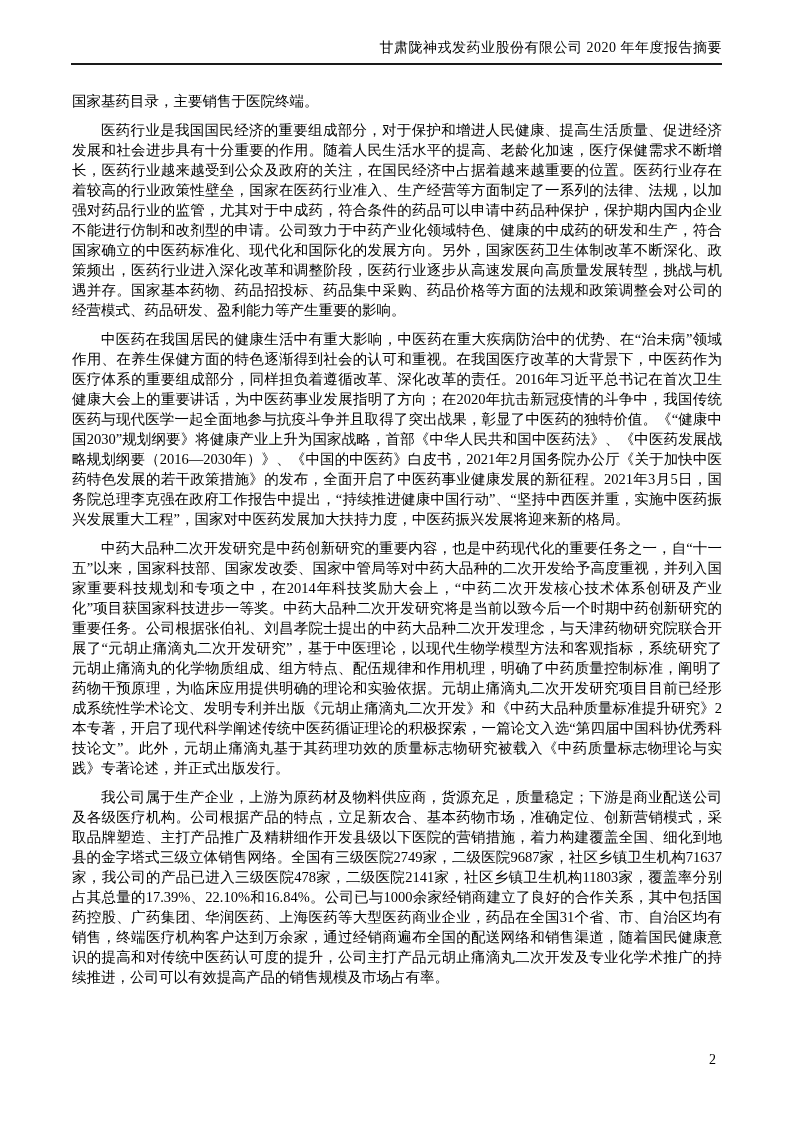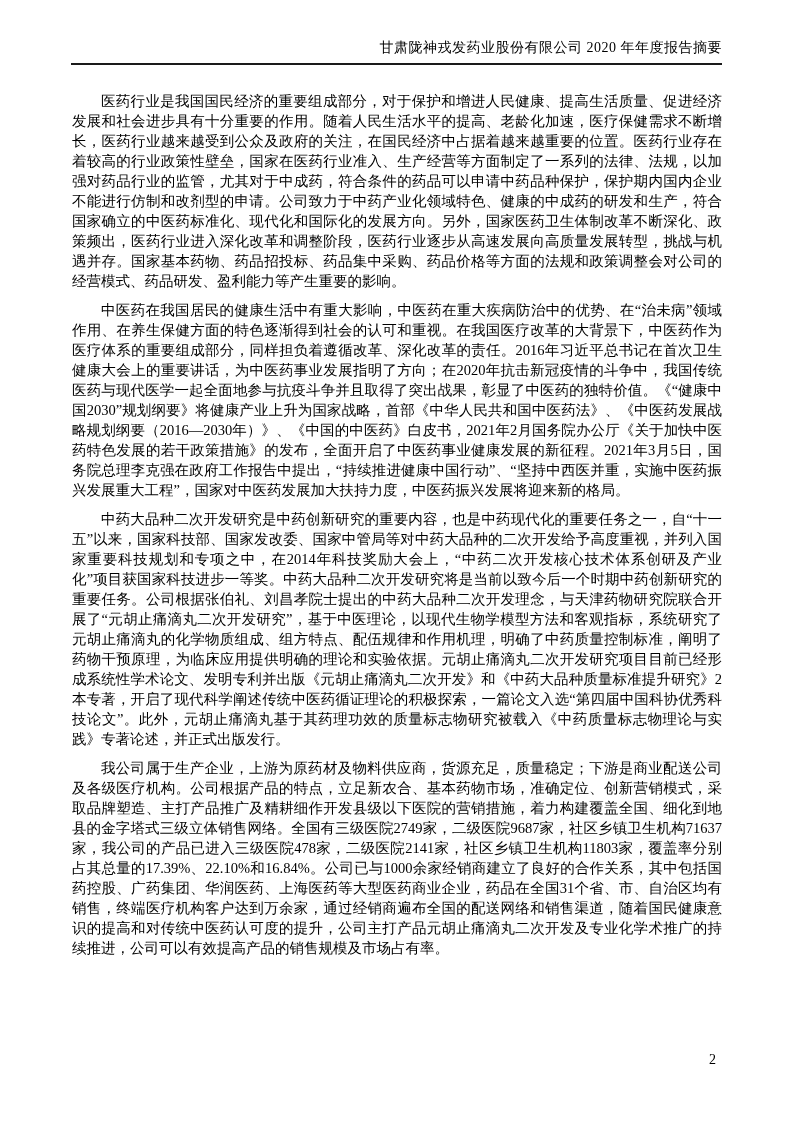--- a/index.html
+++ b/index.html
@@ -58,20 +58,21 @@
 </head>
 <body>
 
 <div class="page">
 
   <div class="header">
     <span>甘肃陇神戎发药业股份有限公司 2020 年年度报告摘要</span>
   </div>
 
   <div class="doc-body">
+    <p class="para">国家基药目录，主要销售于医院终端。</p>
     <p class="para indent">医药行业是我国国民经济的重要组成部分，对于保护和增进人民健康、提高生活质量、促进经济发展和社会进步具有十分重要的作用。随着人民生活水平的提高、老龄化加速，医疗保健需求不断增长，医药行业越来越受到公众及政府的关注，在国民经济中占据着越来越重要的位置。医药行业存在着较高的行业政策性壁垒，国家在医药行业准入、生产经营等方面制定了一系列的法律、法规，以加强对药品行业的监管，尤其对于中成药，符合条件的药品可以申请中药品种保护，保护期内国内企业不能进行仿制和改剂型的申请。公司致力于中药产业化领域特色、健康的中成药的研发和生产，符合国家确立的中医药标准化、现代化和国际化的发展方向。另外，国家医药卫生体制改革不断深化、政策频出，医药行业进入深化改革和调整阶段，医药行业逐步从高速发展向高质量发展转型，挑战与机遇并存。国家基本药物、药品招投标、药品集中采购、药品价格等方面的法规和政策调整会对公司的经营模式、药品研发、盈利能力等产生重要的影响。</p>
     <p class="para indent">中医药在我国居民的健康生活中有重大影响，中医药在重大疾病防治中的优势、在“治未病”领域作用、在养生保健方面的特色逐渐得到社会的认可和重视。在我国医疗改革的大背景下，中医药作为医疗体系的重要组成部分，同样担负着遵循改革、深化改革的责任。2016年习近平总书记在首次卫生健康大会上的重要讲话，为中医药事业发展指明了方向；在2020年抗击新冠疫情的斗争中，我国传统医药与现代医学一起全面地参与抗疫斗争并且取得了突出战果，彰显了中医药的独特价值。《“健康中国2030”规划纲要》将健康产业上升为国家战略，首部《中华人民共和国中医药法》、《中医药发展战略规划纲要（2016—2030年）》、《中国的中医药》白皮书，2021年2月国务院办公厅《关于加快中医药特色发展的若干政策措施》的发布，全面开启了中医药事业健康发展的新征程。2021年3月5日，国务院总理李克强在政府工作报告中提出，“持续推进健康中国行动”、“坚持中西医并重，实施中医药振兴发展重大工程”，国家对中医药发展加大扶持力度，中医药振兴发展将迎来新的格局。</p>
     <p class="para indent">中药大品种二次开发研究是中药创新研究的重要内容，也是中药现代化的重要任务之一，自“十一五”以来，国家科技部、国家发改委、国家中管局等对中药大品种的二次开发给予高度重视，并列入国家重要科技规划和专项之中，在2014年科技奖励大会上，“中药二次开发核心技术体系创研及产业化”项目获国家科技进步一等奖。中药大品种二次开发研究将是当前以致今后一个时期中药创新研究的重要任务。公司根据张伯礼、刘昌孝院士提出的中药大品种二次开发理念，与天津药物研究院联合开展了“元胡止痛滴丸二次开发研究”，基于中医理论，以现代生物学模型方法和客观指标，系统研究了元胡止痛滴丸的化学物质组成、组方特点、配伍规律和作用机理，明确了中药质量控制标准，阐明了药物干预原理，为临床应用提供明确的理论和实验依据。元胡止痛滴丸二次开发研究项目目前已经形成系统性学术论文、发明专利并出版《元胡止痛滴丸二次开发》和《中药大品种质量标准提升研究》2本专著，开启了现代科学阐述传统中医药循证理论的积极探索，一篇论文入选“第四届中国科协优秀科技论文”。此外，元胡止痛滴丸基于其药理功效的质量标志物研究被载入《中药质量标志物理论与实践》专著论述，并正式出版发行。</p>
     <p class="para indent">我公司属于生产企业，上游为原药材及物料供应商，货源充足，质量稳定；下游是商业配送公司及各级医疗机构。公司根据产品的特点，立足新农合、基本药物市场，准确定位、创新营销模式，采取品牌塑造、主打产品推广及精耕细作开发县级以下医院的营销措施，着力构建覆盖全国、细化到地县的金字塔式三级立体销售网络。全国有三级医院2749家，二级医院9687家，社区乡镇卫生机构71637家，我公司的产品已进入三级医院478家，二级医院2141家，社区乡镇卫生机构11803家，覆盖率分别占其总量的17.39%、22.10%和16.84%。公司已与1000余家经销商建立了良好的合作关系，其中包括国药控股、广药集团、华润医药、上海医药等大型医药商业企业，药品在全国31个省、市、自治区均有销售，终端医疗机构客户达到万余家，通过经销商遍布全国的配送网络和销售渠道，随着国民健康意识的提高和对传统中医药认可度的提升，公司主打产品元胡止痛滴丸二次开发及专业化学术推广的持续推进，公司可以有效提高产品的销售规模及市场占有率。</p>
   </div>
 
   <div class="footer">
     <span>2</span>
   </div>
 

